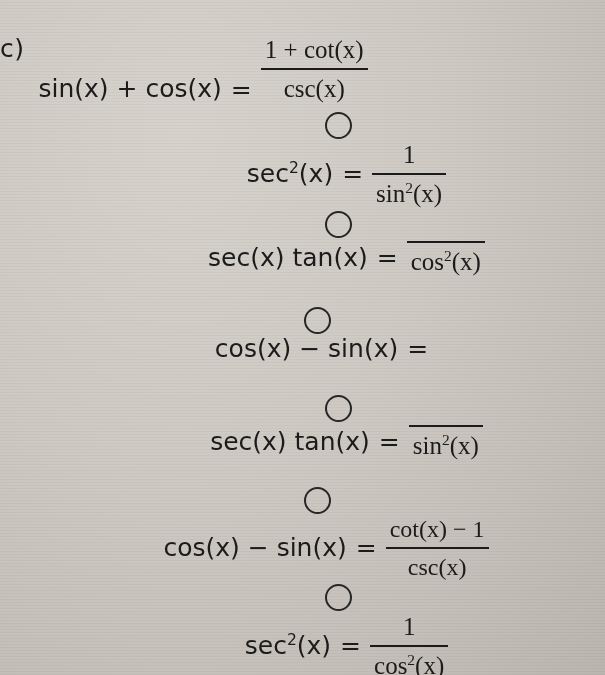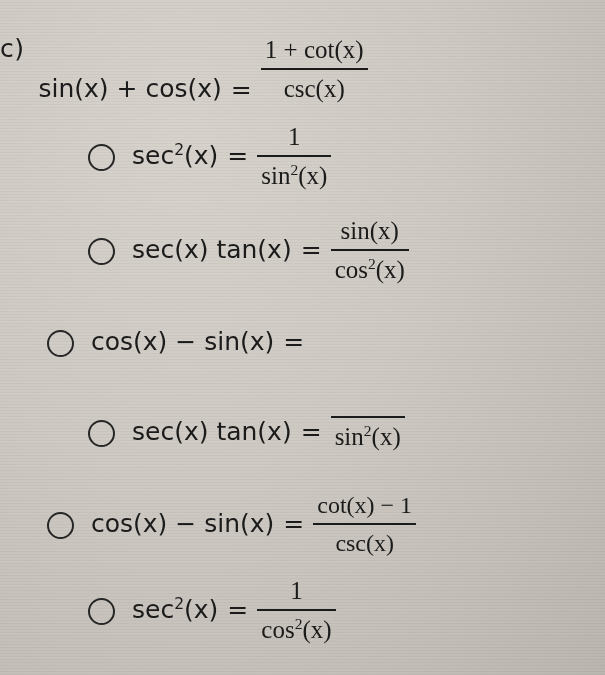--- a/index.html
+++ b/index.html
@@ -105,20 +105,21 @@
     top: 110px;
     left: 0;
     width: 605px;
   }
   .option {
     display: flex;
     align-items: center;
     min-height: 86px;
     padding-left: 88px;
     box-sizing: border-box;
+    flex-direction: column;
   }
   .radio {
     width: 23px;
     height: 23px;
     border: 2.3px solid #262626;
     border-radius: 50%;
     background: transparent;
     flex: 0 0 auto;
     margin-right: 17px;
     margin-top: 2px;
@@ -180,21 +181,20 @@
         </span>
       </div>
     </div>
 
     <div class="option r2">
       <div class="radio"></div>
       <div class="opt-content">
         <span class="opt-lhs">sec(x) tan(x)</span>
         <span class="eq">=</span>
         <span class="frac">
-          <span class="num">sin(x)</span>
           <span class="bar"></span>
           <span class="den"><span>cos</span><sup class="pw">2</sup><span>(x)</span></span>
         </span>
       </div>
     </div>
 
     <div class="option r3">
       <div class="radio"></div>
       <div class="opt-content">
         <span class="opt-lhs">cos(x) − sin(x)</span>

